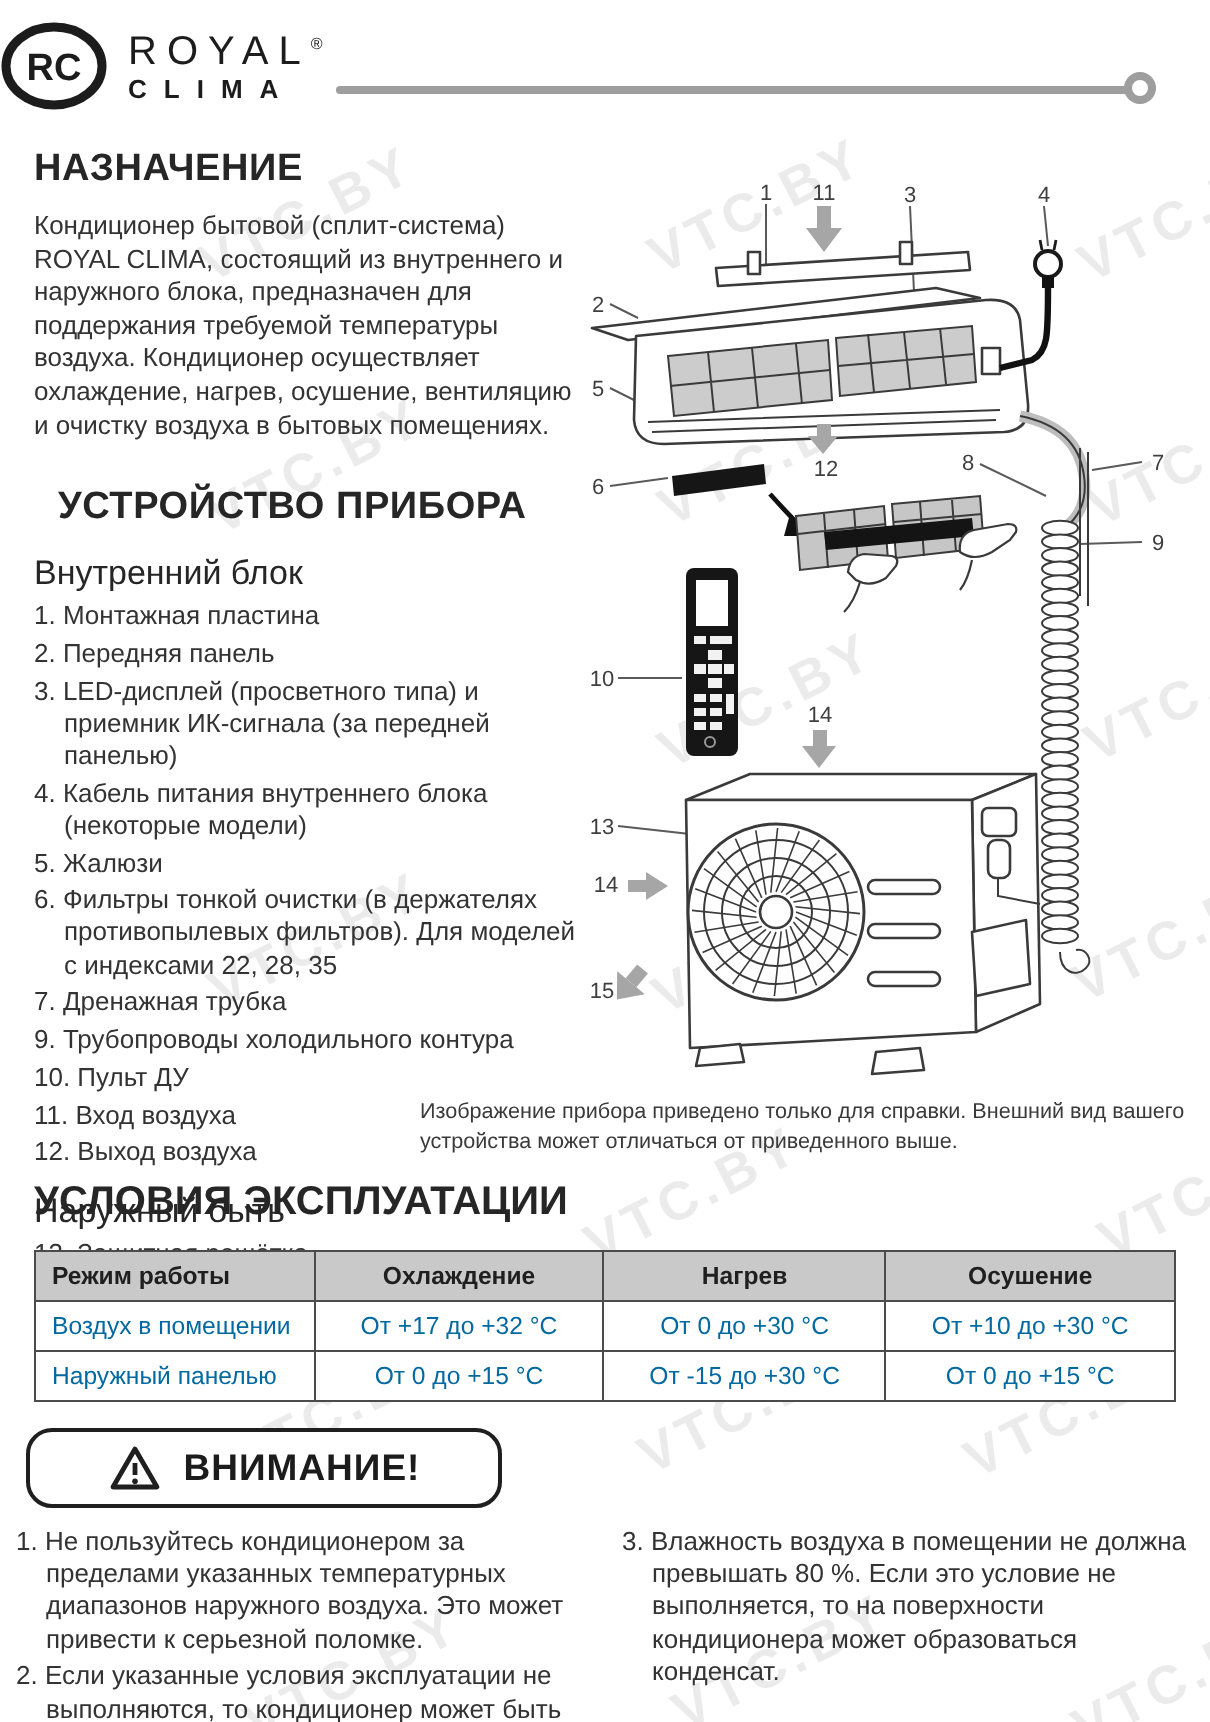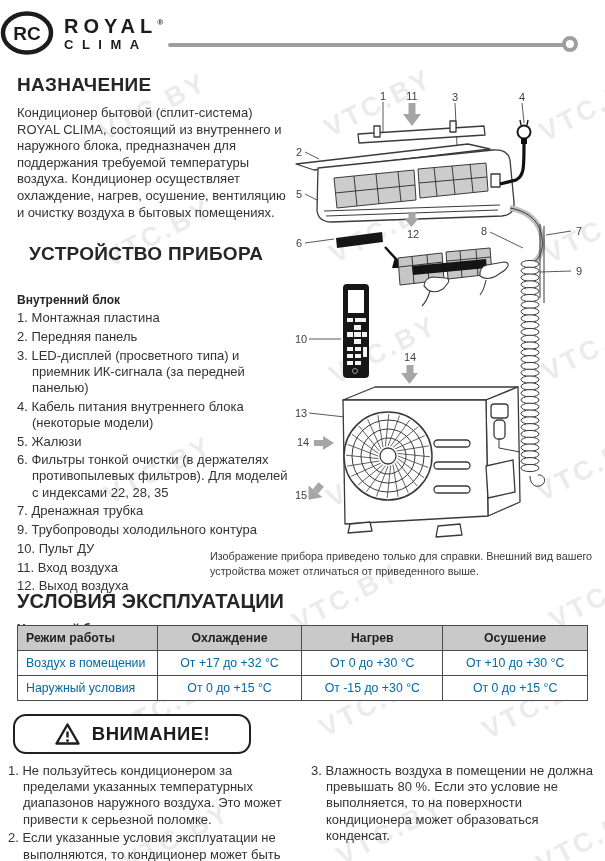--- a/index.html
+++ b/index.html
@@ -14,30 +14,30 @@
   #content { z-index:1; }
   .wm {
     position:absolute; transform:rotate(-27deg);
     font-size:27px; font-weight:700; letter-spacing:3px;
     color:rgba(130,130,130,0.16); white-space:nowrap;
   }
   
   .header { position:absolute; left:0; top:10px; width:577px; height:56px; }
   .logo-row { display:flex; align-items:center; }
   .brand-text { margin-left:10px; color:#1c1c1c; line-height:1; }
-  .brand-top { font-size:20px; font-weight:700; letter-spacing:5px; }
+  .brand-top { font-size:20px; font-weight:400; letter-spacing:5px; }
   .brand-top sup { font-size:8px; letter-spacing:0; }
   .brand-bottom { font-size:13px; font-weight:700; letter-spacing:8.5px; margin-top:2px; }
   .rule { position:absolute; left:168px; top:33px; width:397px; height:4px; background:#9e9e9e; border-radius:2px; }
   .rule-ring { position:absolute; left:562px; top:26px; width:16px; height:16px; border:4px solid #9e9e9e; border-radius:50%; background:#fff; }
   
   .col-left { position:absolute; left:17px; top:74px; width:274px; }
   h2.sec { font-size:19px; font-weight:700; color:#262626; letter-spacing:0.3px; margin-bottom:9px; }
   .body-text { font-size:13px; line-height:16.6px; color:#333; }
-  .sub-h { font-size:12px; font-weight:700; color:#262626; margin-top:28px; margin-bottom:3px; }
+  .sub-h { font-size:17px; font-weight:400; color:#262626; margin-top:12px; margin-bottom:3px; }
   ul.plain { list-style:none; }
   ul.plain li {
     font-size:13px; line-height:16.2px; color:#333;
     padding-left:15px; text-indent:-15px; margin-bottom:2.5px;
   }
   .device-gap { margin-top:22px;margin-left:12px; }
   
   #diagram { position:absolute; left:288px; top:88px; width:317px; height:457px; }
   .co { font-size:11px; font-weight:500; fill:#3f3f3f; text-anchor:middle; }
   .ld { stroke:#5a5a5a; stroke-width:1; fill:none; }
@@ -363,21 +363,21 @@
           </tr>
         </thead>
         <tbody>
           <tr>
             <td>Воздух в помещении</td>
             <td>От +17 до +32 °С</td>
             <td>От 0 до +30 °С</td>
             <td>От +10 до +30 °С</td>
           </tr>
           <tr>
-            <td>Наружный условия</td>
+            <td>Наружный панелью</td>
             <td>От 0 до +15 °С</td>
             <td>От -15 до +30 °С</td>
             <td>От 0 до +15 °С</td>
           </tr>
         </tbody>
     </table>
   </div>
 
   <div class="warning">
     <svg width="27" height="24" viewBox="0 0 27 24">

